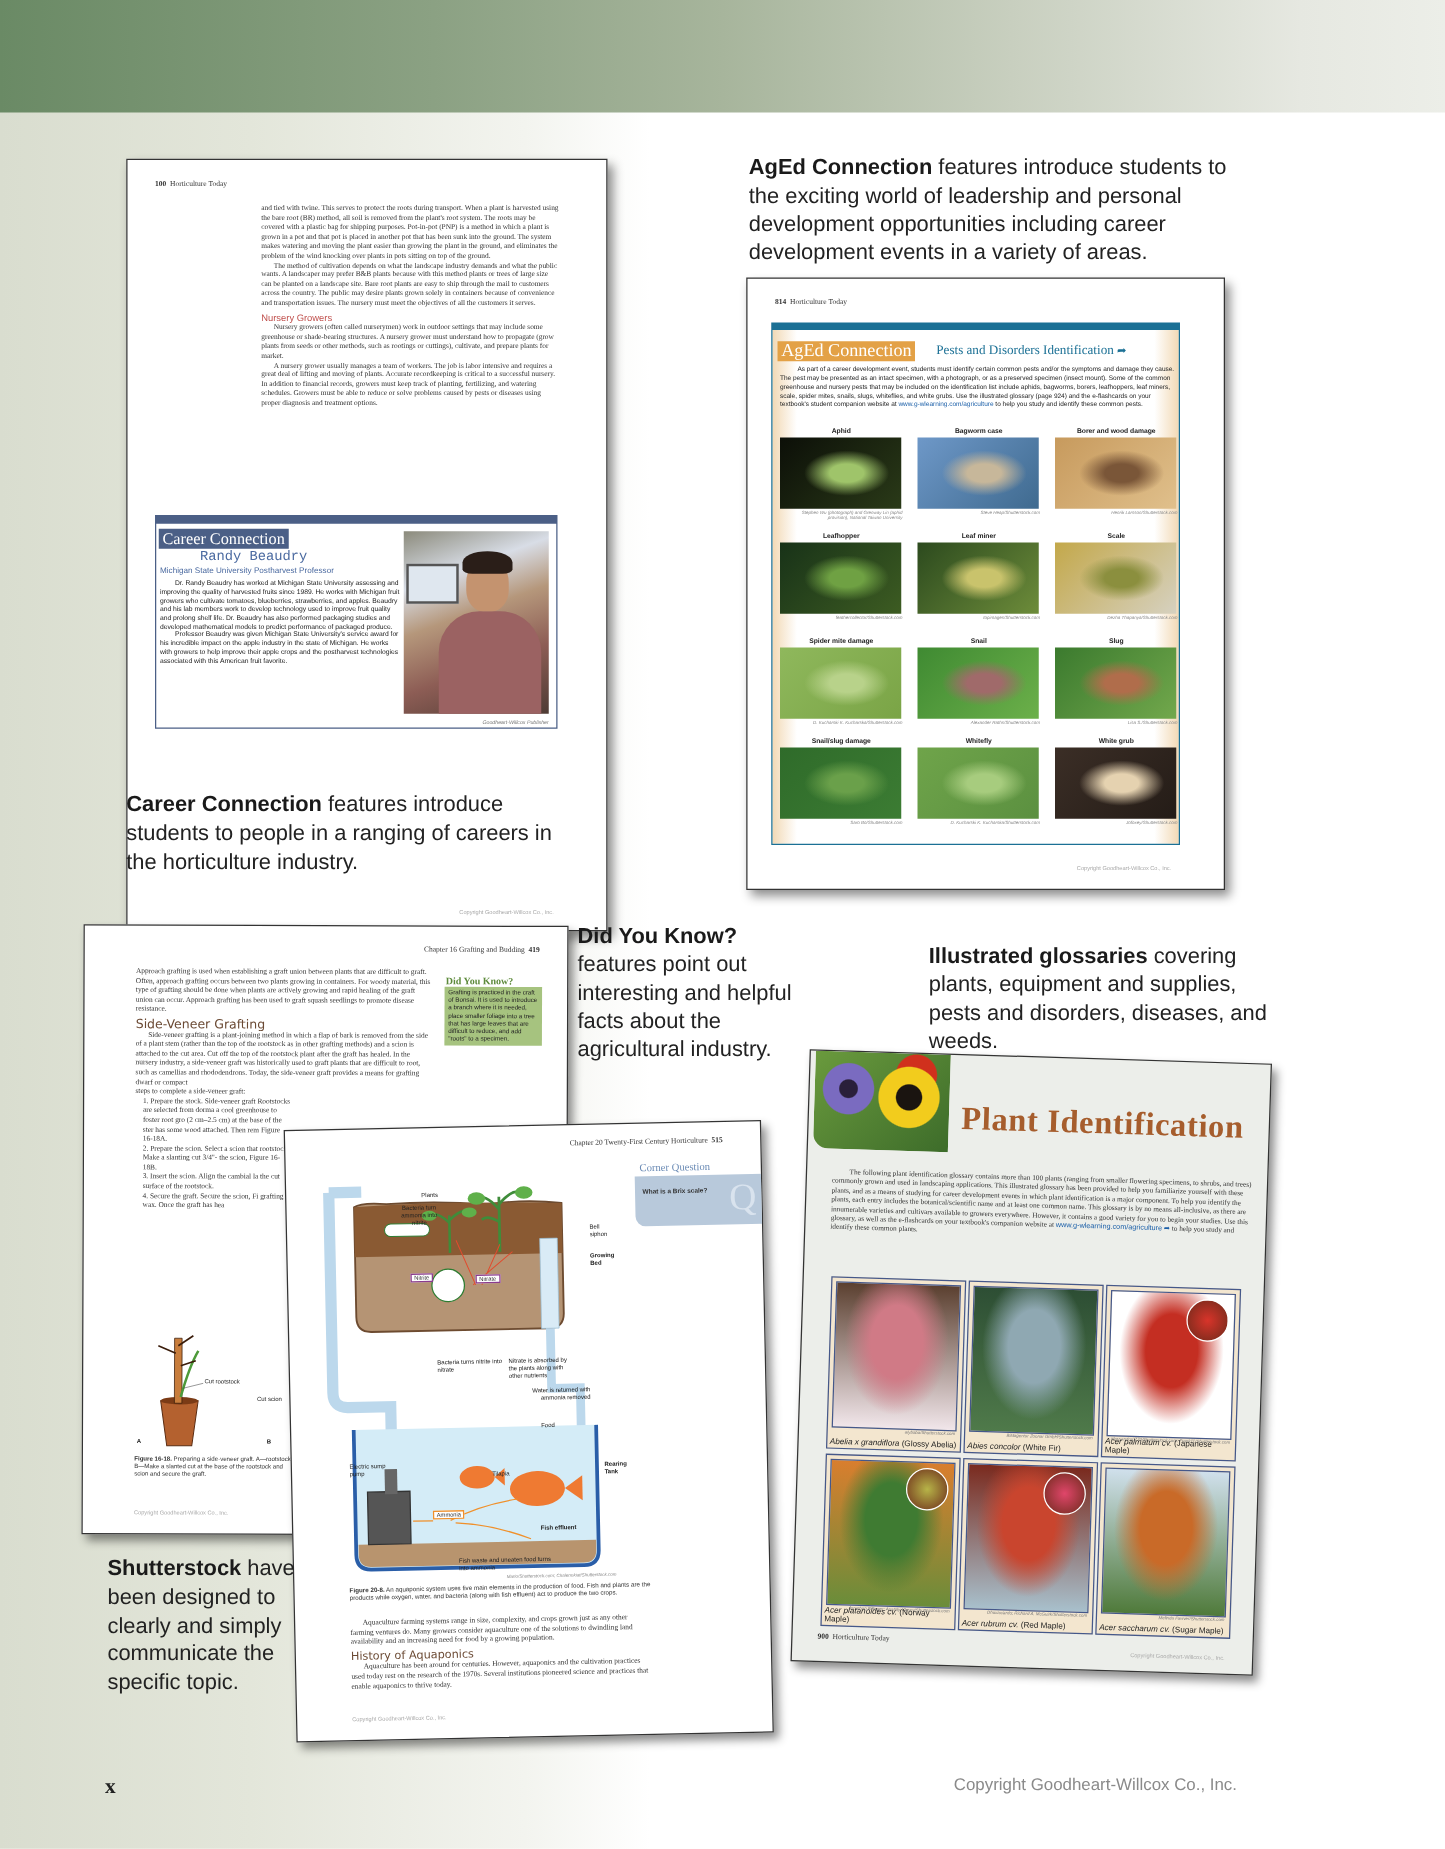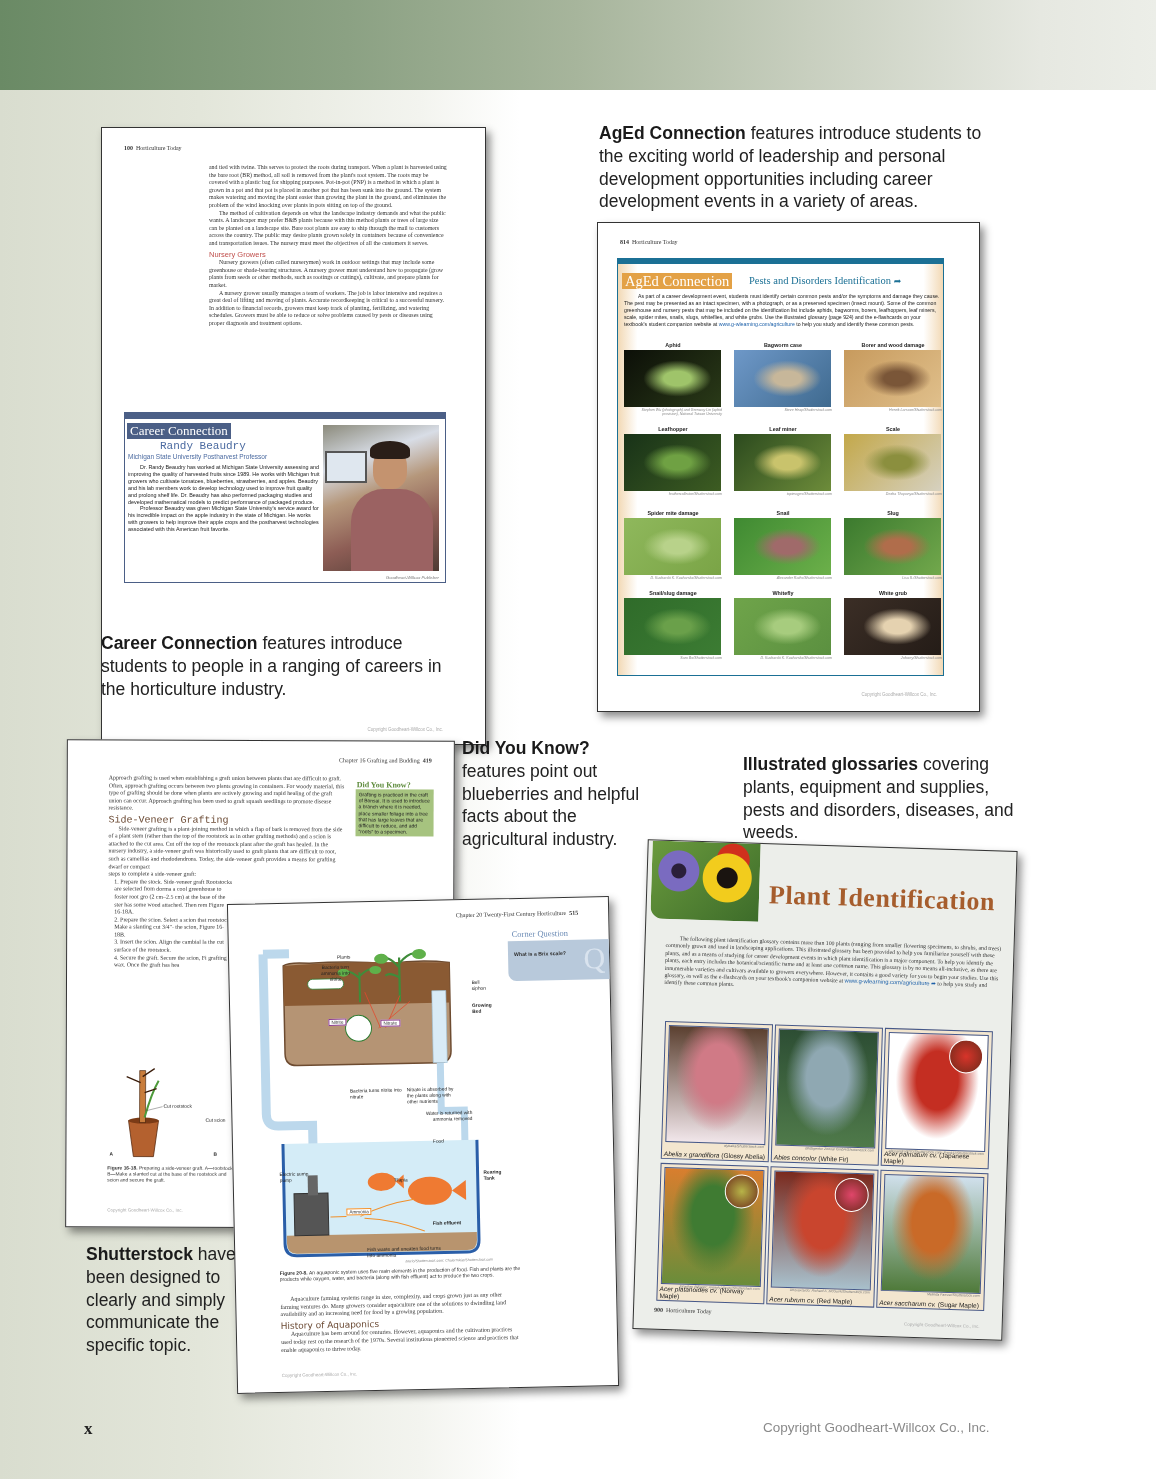--- a/index.html
+++ b/index.html
@@ -208,21 +208,21 @@
   </div>
   <div class="copyright-small" style="right:42px; bottom:14px;">Copyright Goodheart-Willcox Co., Inc.</div>
 </div>
 
 <div class="page" style="left:66px; top:740px; width:388px; height:488px; transform:rotate(0.2deg);">
   <div class="runhead" style="right:22px; top:16px;">
     <span>Chapter 16  Grafting and Budding</span>&nbsp; <b>419</b>
   </div>
   <div class="body-text" style="position:absolute; left:41px; top:34px; width:236px;">
     <p class="noindent">Approach grafting is used when establishing a graft union between plants that are difficult to graft. Often, approach grafting occurs between two plants growing in containers. For woody material, this type of grafting should be done when plants are actively growing and rapid healing of the graft union can occur. Approach grafting has been used to graft squash seedlings to promote disease resistance.</p>
-    <div class="h-sans" style="font-size:10px; margin:4px 0 1px;font-family:Liberation Mono, monospace;">Side-Veneer Grafting</div>
+    <div class="h-sans" style="font-size:10px; margin:4px 0 1px;">Side-Veneer Grafting</div>
     <p>Side-veneer grafting is a plant-joining method in which a flap of bark is removed from the side of a plant stem (rather than the top of the rootstock as in other grafting methods) and a scion is attached to the cut area. Cut off the top of the rootstock plant after the graft has healed. In the nursery industry, a side-veneer graft was historically used to graft plants that are difficult to root, such as camellias and rhododendrons. Today, the side-veneer graft provides a means for grafting dwarf or compact</p>
     <p class="noindent">steps to complete a side-veneer graft:</p>
     <div style="width:125px; padding-left:6px;">
       <div>1. Prepare the stock. Side-veneer graft Rootstocks are selected from dorma a cool greenhouse to foster root gro (2 cm–2.5 cm) at the base of the ster has some wood attached. Then rem Figure 16-18A.</div>
       <div>2. Prepare the scion. Select a scion that rootstock. Make a slanting cut 3/4"- the scion, Figure 16-18B.</div>
       <div>3. Insert the scion. Align the cambial la the cut surface of the rootstock.</div>
       <div>4. Secure the graft. Secure the scion, Fi grafting wax. Once the graft has hea</div>
     </div>
   </div>
   <div class="dyk-title" style="left:289px; top:39px;">Did You Know?</div>
@@ -368,21 +368,21 @@
   <div class="copyright-small" style="right:22px; bottom:10px;">Copyright Goodheart-Willcox Co., Inc.</div>
 </div>
 
 <div class="annot" style="left:599px; top:122px; width:400px;">
   <b>AgEd Connection</b><span> features introduce students to the exciting world of leadership and personal development opportunities including career development events in a variety of areas.</span>
 </div>
 <div class="annot" style="left:101px; top:632px; width:348px;">
   <b>Career Connection</b><span> features introduce students to people in a ranging of careers in the horticulture industry.</span>
 </div>
 <div class="annot" style="left:462px; top:737px; width:195px;">
-  <b>Did You Know?</b><span> features point out blueberries and helpful facts about the agricultural industry.</span>
+  <b>Did You Know?</b><span> features point out interesting and helpful facts about the agricultural industry.</span>
 </div>
 <div class="annot" style="left:743px; top:753px; width:280px;">
   <b>Illustrated glossaries</b><span> covering plants, equipment and supplies, pests and disorders, diseases, and weeds.</span>
 </div>
 <div class="annot" style="left:86px; top:1243px; width:152px;">
   <b>Shutterstock</b><span> have been designed to clearly and simply communicate the specific topic.</span>
 </div>
 
 <div style="position:absolute; left:84px; top:1419px; font-family:'Liberation Serif',serif; font-weight:bold; font-size:17px; color:#222;">x</div>
 <div style="position:absolute; left:763px; top:1420px; font-size:13.5px; color:#8a8a8a;">Copyright Goodheart-Willcox Co., Inc.</div>

